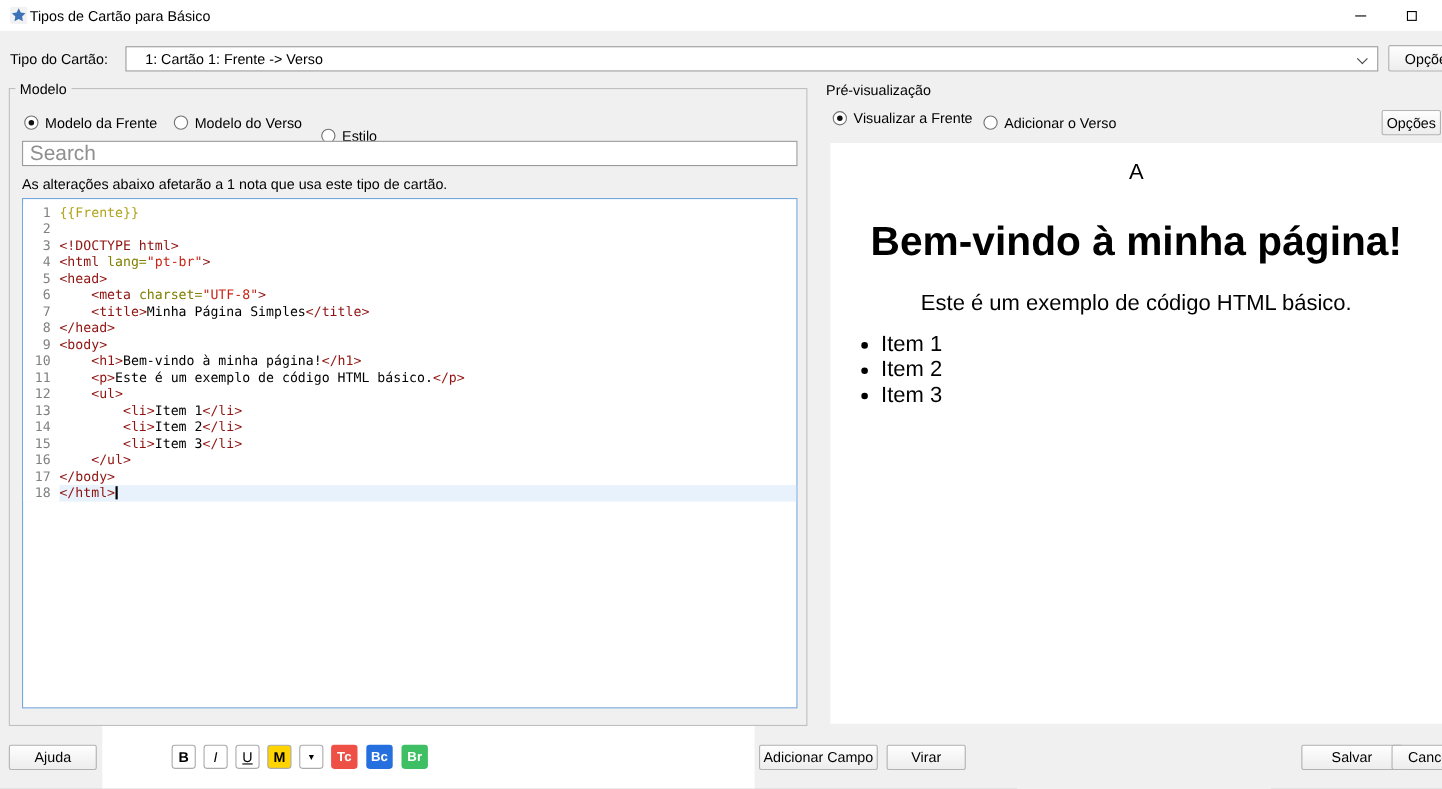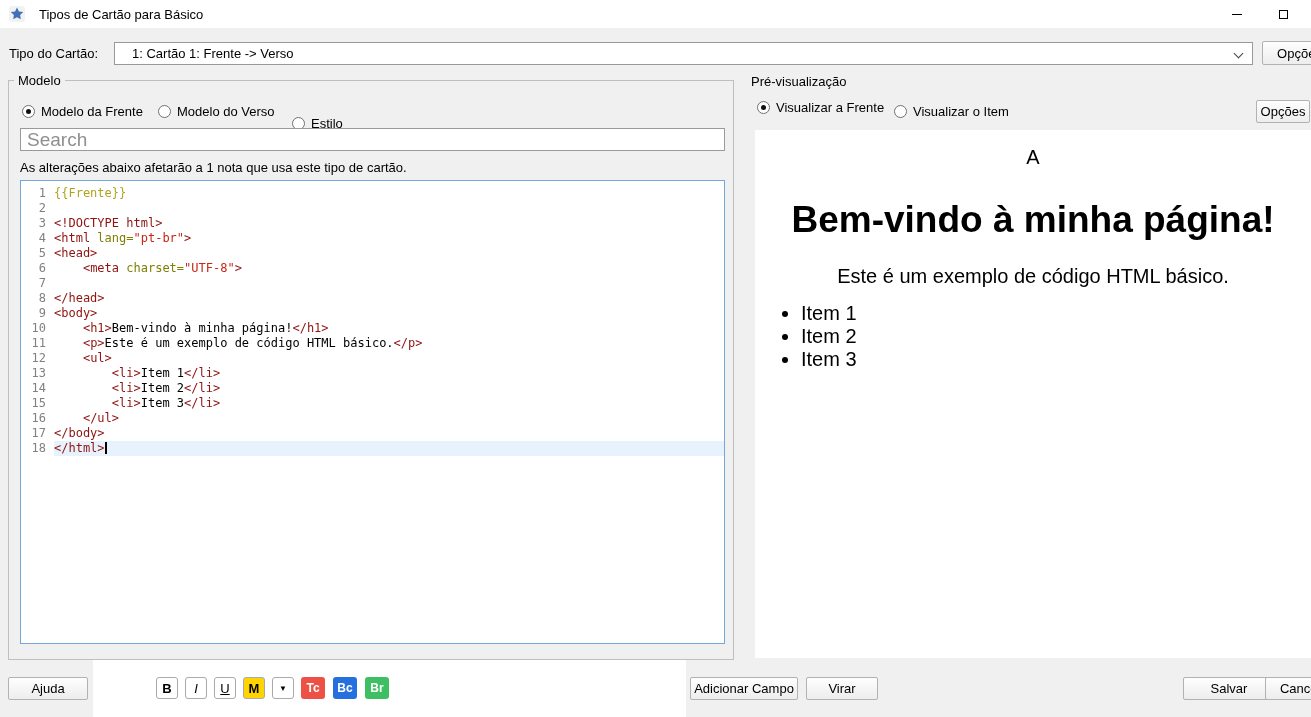--- a/index.html
+++ b/index.html
@@ -10,21 +10,21 @@
     --btn-highlight:#ffd400; --btn-textcolor:#ee5045; --btn-backcolor:#2570de; --btn-bright:#3fbf63;
   }
   .window{
     position:relative; width:1311px; height:717px; overflow:hidden;
     background:#f0f0f0; color:#000;
     font-family:"Liberation Sans", sans-serif; font-size:13px;
   }
   
   .titlebar{ position:absolute; left:0; top:0; width:100%; height:28px; background:#ffffff; display:flex; align-items:center; }
   .app-icon{ margin-left:9px; width:16px; height:16px; display:inline-block; }
-  .win-title{ margin-left:14px; font-size:13px; white-space:nowrap; }
+  .win-title{ margin-left:2px; font-size:13px; white-space:nowrap; }
   .win-controls{ position:absolute; right:5px; top:0; height:28px; display:flex; }
   .win-btn{ width:46px; height:28px; display:flex; align-items:center; justify-content:center; cursor:default; }
   .glyph-min{ width:10px; height:1px; background:#000; display:block; }
   .glyph-max{ width:9px; height:9px; border:1px solid #000; display:block; }
   
   .cardtype-label{ position:absolute; left:9px; top:46px; }
   .combobox{ position:absolute; left:114px; top:42px; width:1139px; height:23px; background:#fff;
              border:1px solid #999; display:flex; align-items:center; padding-left:17px; }
   .combo-chevron{ position:absolute; right:10px; top:7px; width:7px; height:7px;
                   border-right:1.6px solid #444; border-bottom:1.6px solid #444; transform:rotate(45deg); }
@@ -156,20 +156,21 @@
         <div class="code-line">
           <span class="line-num">5</span>
           <span class="line-code"><span class="tok-tag">&lt;head&gt;</span></span>
         </div>
         <div class="code-line">
           <span class="line-num">6</span>
           <span class="line-code"><span class="tok-plain">    </span><span class="tok-tag">&lt;meta</span><span class="tok-attr"> charset=</span><span class="tok-str">"UTF-8"</span><span class="tok-tag">&gt;</span></span>
         </div>
         <div class="code-line">
           <span class="line-num">7</span>
+          <span class="line-code"><span class="tok-plain">    </span><span class="tok-tag">&lt;title&gt;</span><span class="tok-plain">Minha Página Simples</span><span class="tok-tag">&lt;/title&gt;</span></span>
         </div>
         <div class="code-line">
           <span class="line-num">8</span>
           <span class="line-code"><span class="tok-tag">&lt;/head&gt;</span></span>
         </div>
         <div class="code-line">
           <span class="line-num">9</span>
           <span class="line-code"><span class="tok-tag">&lt;body&gt;</span></span>
         </div>
         <div class="code-line">
@@ -212,21 +213,21 @@
   </div>
 
   <span class="preview-title">Pré-visualização</span>
 
   <label class="radio-item" style="left:757px; top:100px;">
     <span class="rb checked"></span>
     <span>Visualizar a Frente</span>
   </label>
   <label class="radio-item" style="left:894px; top:104px;">
     <span class="rb"></span>
-    <span>Visualizar o Item</span>
+    <span>Adicionar o Verso</span>
   </label>
   <div class="btn btn-options-preview">Opções</div>
 
   <div class="preview-area">
     <div class="pv-field">A</div>
     <div class="pv-heading">Bem-vindo à minha página!</div>
     <div class="pv-paragraph">Este é um exemplo de código HTML básico.</div>
     <ul class="pv-list">
       <li>Item 1</li>
       <li>Item 2</li>

